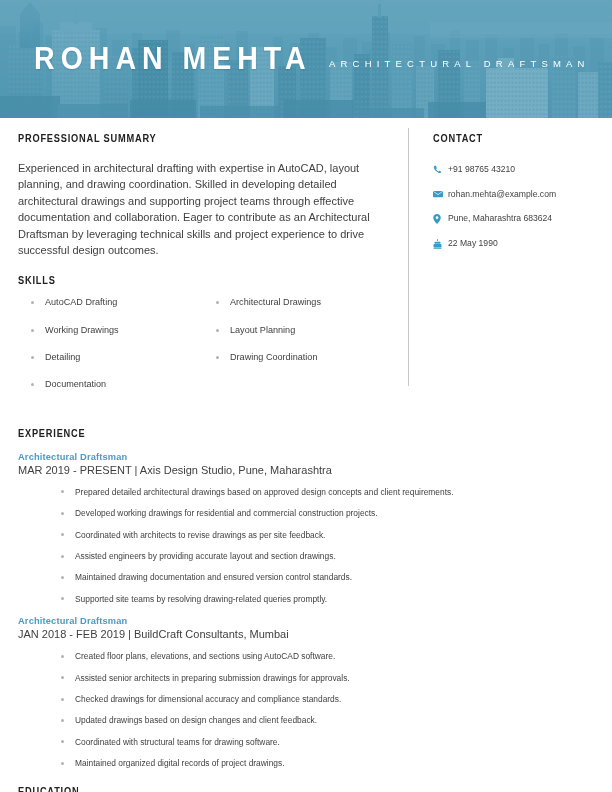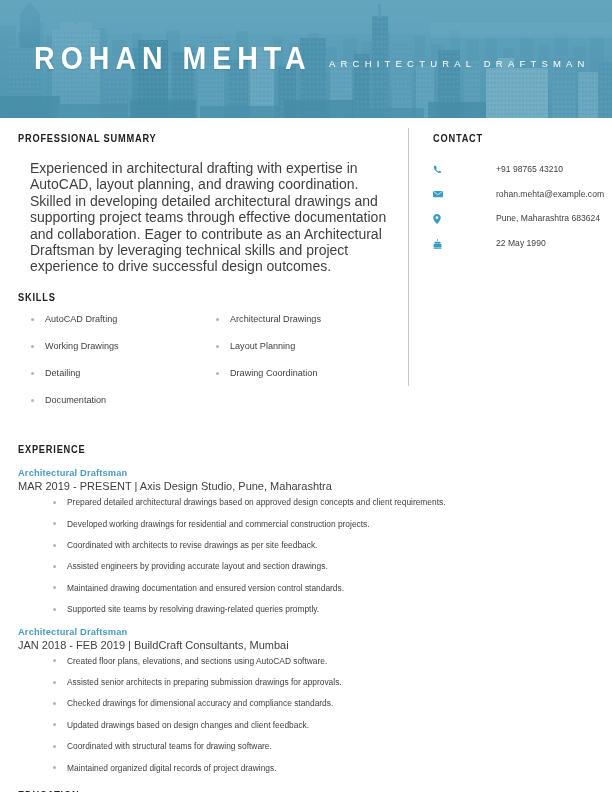--- a/index.html
+++ b/index.html
@@ -108,40 +108,39 @@
     font-size: 10.5px;
     letter-spacing: 0.9px;
     color: #202020;
     text-transform: uppercase;
     transform: scaleX(0.88);
     transform-origin: left center;
     margin: 0 0 4px 0;
   }
 
   .summary-text {
-    font-size: 14px;
+    font-size: 11px;
     line-height: 16.4px;
     color: #3f3f3f;
-    margin: 16px 0 0 12px;
+    margin: 16px 0 0 0;
     text-align: left;
   }
 
   
   .contact-list {
     list-style: none;
     margin: 20px 0 0 0;
     padding: 0;
   }
   .contact-item {
     display: flex;
     align-items: center;
     margin-bottom: 14px;
     font-size: 8.6px;
     color: #3f3f3f;
-    gap: 48px;
   }
   .contact-icon {
     width: 15px;
     flex: none;
     display: flex;
     align-items: center;
     justify-content: flex-start;
     color: #3a9cc4;
   }
   .contact-icon svg { display: block; }
@@ -186,21 +185,21 @@
     letter-spacing: 0.15px;
     margin: 0 0 2px 0;
   }
   .job-meta {
     font-size: 11px;
     color: #3f3f3f;
     margin: 0 0 6px 0;
   }
   .job-bullets {
     list-style: none;
-    margin: 4px;
+    margin: 12px;
     padding: 0 0 0 45px;
   }
   .job-bullets li {
     position: relative;
     font-size: 8.4px;
     color: #3f3f3f;
     line-height: 1;
     margin-bottom: 13px;
   }
   .job-bullets li::before {

